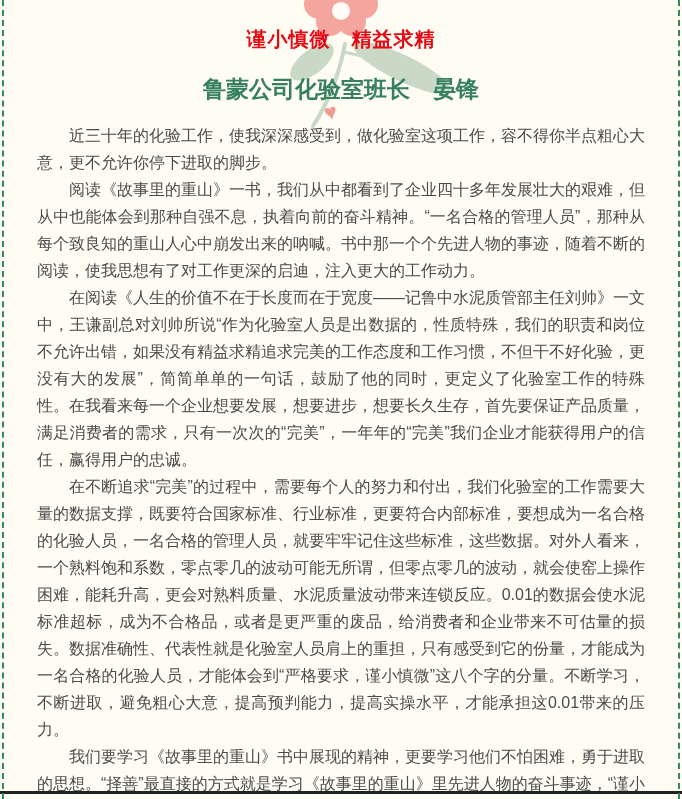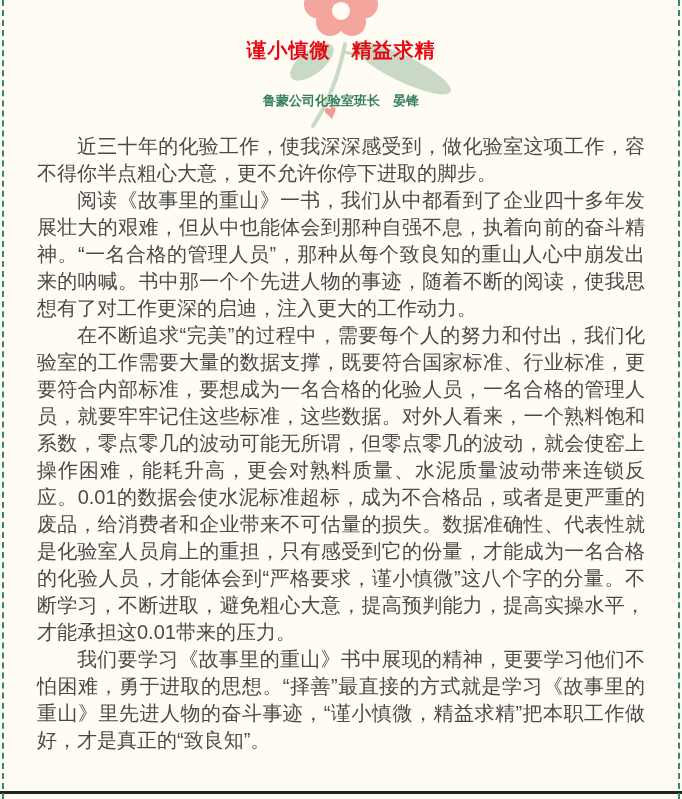--- a/index.html
+++ b/index.html
@@ -9,26 +9,26 @@
   }
   html,body{margin:0;padding:0;}
   body{width:682px;height:799px;overflow:hidden;background:var(--background);
        font-family:"Liberation Sans", sans-serif;}
   .page{position:relative;width:682px;height:799px;overflow:hidden;}
   .edge{position:absolute;top:0;bottom:0;width:0;z-index:3;}
   .edge-left{left:2px;border-left:2px dashed var(--border-dash);}
   .edge-right{right:2px;border-right:2px dashed var(--border-dash);}
   .deco{position:absolute;top:0;left:0;z-index:0;pointer-events:none;}
   .content{position:relative;z-index:1;padding:0 37px;}
-  h1{margin:0;padding-top:40px;text-align:center;font-size:20px;line-height:20px;
+  h1{margin:0;padding-top:29px;text-align:center;font-size:20px;line-height:20px;
      font-weight:bold;color:var(--title);letter-spacing:1px;}
-  h2{margin:32px 0 0 0;text-align:center;font-size:13px;line-height:17px;
+  h2{margin:32px 0 0 0;text-align:center;font-size:23px;line-height:17px;
      font-weight:bold;color:var(--byline);}
   .body-text{margin-top:24px;}
-  .body-text p{margin:0;font-size:20px;line-height:27px;color:var(--body-text);
+  .body-text p{margin:0;font-size:16px;line-height:27px;color:var(--body-text);
      text-align:justify;text-indent:2em;}
   .bottom-rule{position:absolute;left:0;right:0;top:791px;height:3px;
      background:var(--bottom-rule);z-index:2;}
 </style>
 </head>
 <body>
 
 <div class="page">
 
   <div class="edge edge-left"></div>
@@ -53,19 +53,20 @@
     </g>
     <text x="324" y="119" font-size="22" style="fill:var(--heart-pink)" transform="rotate(-12 333 112)">♥</text>
   </svg>
 
   <div class="content">
     <h1>谨小慎微　精益求精</h1>
     <h2>鲁蒙公司化验室班长　晏锋</h2>
     <div class="body-text">
       <p>近三十年的化验工作，使我深深感受到，做化验室这项工作，容不得你半点粗心大意，更不允许你停下进取的脚步。</p>
       <p>阅读《故事里的重山》一书，我们从中都看到了企业四十多年发展壮大的艰难，但从中也能体会到那种自强不息，执着向前的奋斗精神。“一名合格的管理人员”，那种从每个致良知的重山人心中崩发出来的呐喊。书中那一个个先进人物的事迹，随着不断的阅读，使我思想有了对工作更深的启迪，注入更大的工作动力。</p>
+      <p>在阅读《人生的价值不在于长度而在于宽度——记鲁中水泥质管部主任刘帅》一文中，王谦副总对刘帅所说“作为化验室人员是出数据的，性质特殊，我们的职责和岗位不允许出错，如果没有精益求精追求完美的工作态度和工作习惯，不但干不好化验，更没有大的发展”，简简单单的一句话，鼓励了他的同时，更定义了化验室工作的特殊性。在我看来每一个企业想要发展，想要进步，想要长久生存，首先要保证产品质量，满足消费者的需求，只有一次次的“完美”，一年年的“完美”我们企业才能获得用户的信任，赢得用户的忠诚。</p>
       <p>在不断追求“完美”的过程中，需要每个人的努力和付出，我们化验室的工作需要大量的数据支撑，既要符合国家标准、行业标准，更要符合内部标准，要想成为一名合格的化验人员，一名合格的管理人员，就要牢牢记住这些标准，这些数据。对外人看来，一个熟料饱和系数，零点零几的波动可能无所谓，但零点零几的波动，就会使窑上操作困难，能耗升高，更会对熟料质量、水泥质量波动带来连锁反应。0.01的数据会使水泥标准超标，成为不合格品，或者是更严重的废品，给消费者和企业带来不可估量的损失。数据准确性、代表性就是化验室人员肩上的重担，只有感受到它的份量，才能成为一名合格的化验人员，才能体会到“严格要求，谨小慎微”这八个字的分量。不断学习，不断进取，避免粗心大意，提高预判能力，提高实操水平，才能承担这0.01带来的压力。</p>
       <p>我们要学习《故事里的重山》书中展现的精神，更要学习他们不怕困难，勇于进取的思想。“择善”最直接的方式就是学习《故事里的重山》里先进人物的奋斗事迹，“谨小慎微，精益求精”把本职工作做好，才是真正的“致良知”。</p>
     </div>
   </div>
 
   <div class="bottom-rule"></div>
 </div>
 
 </body></html>

